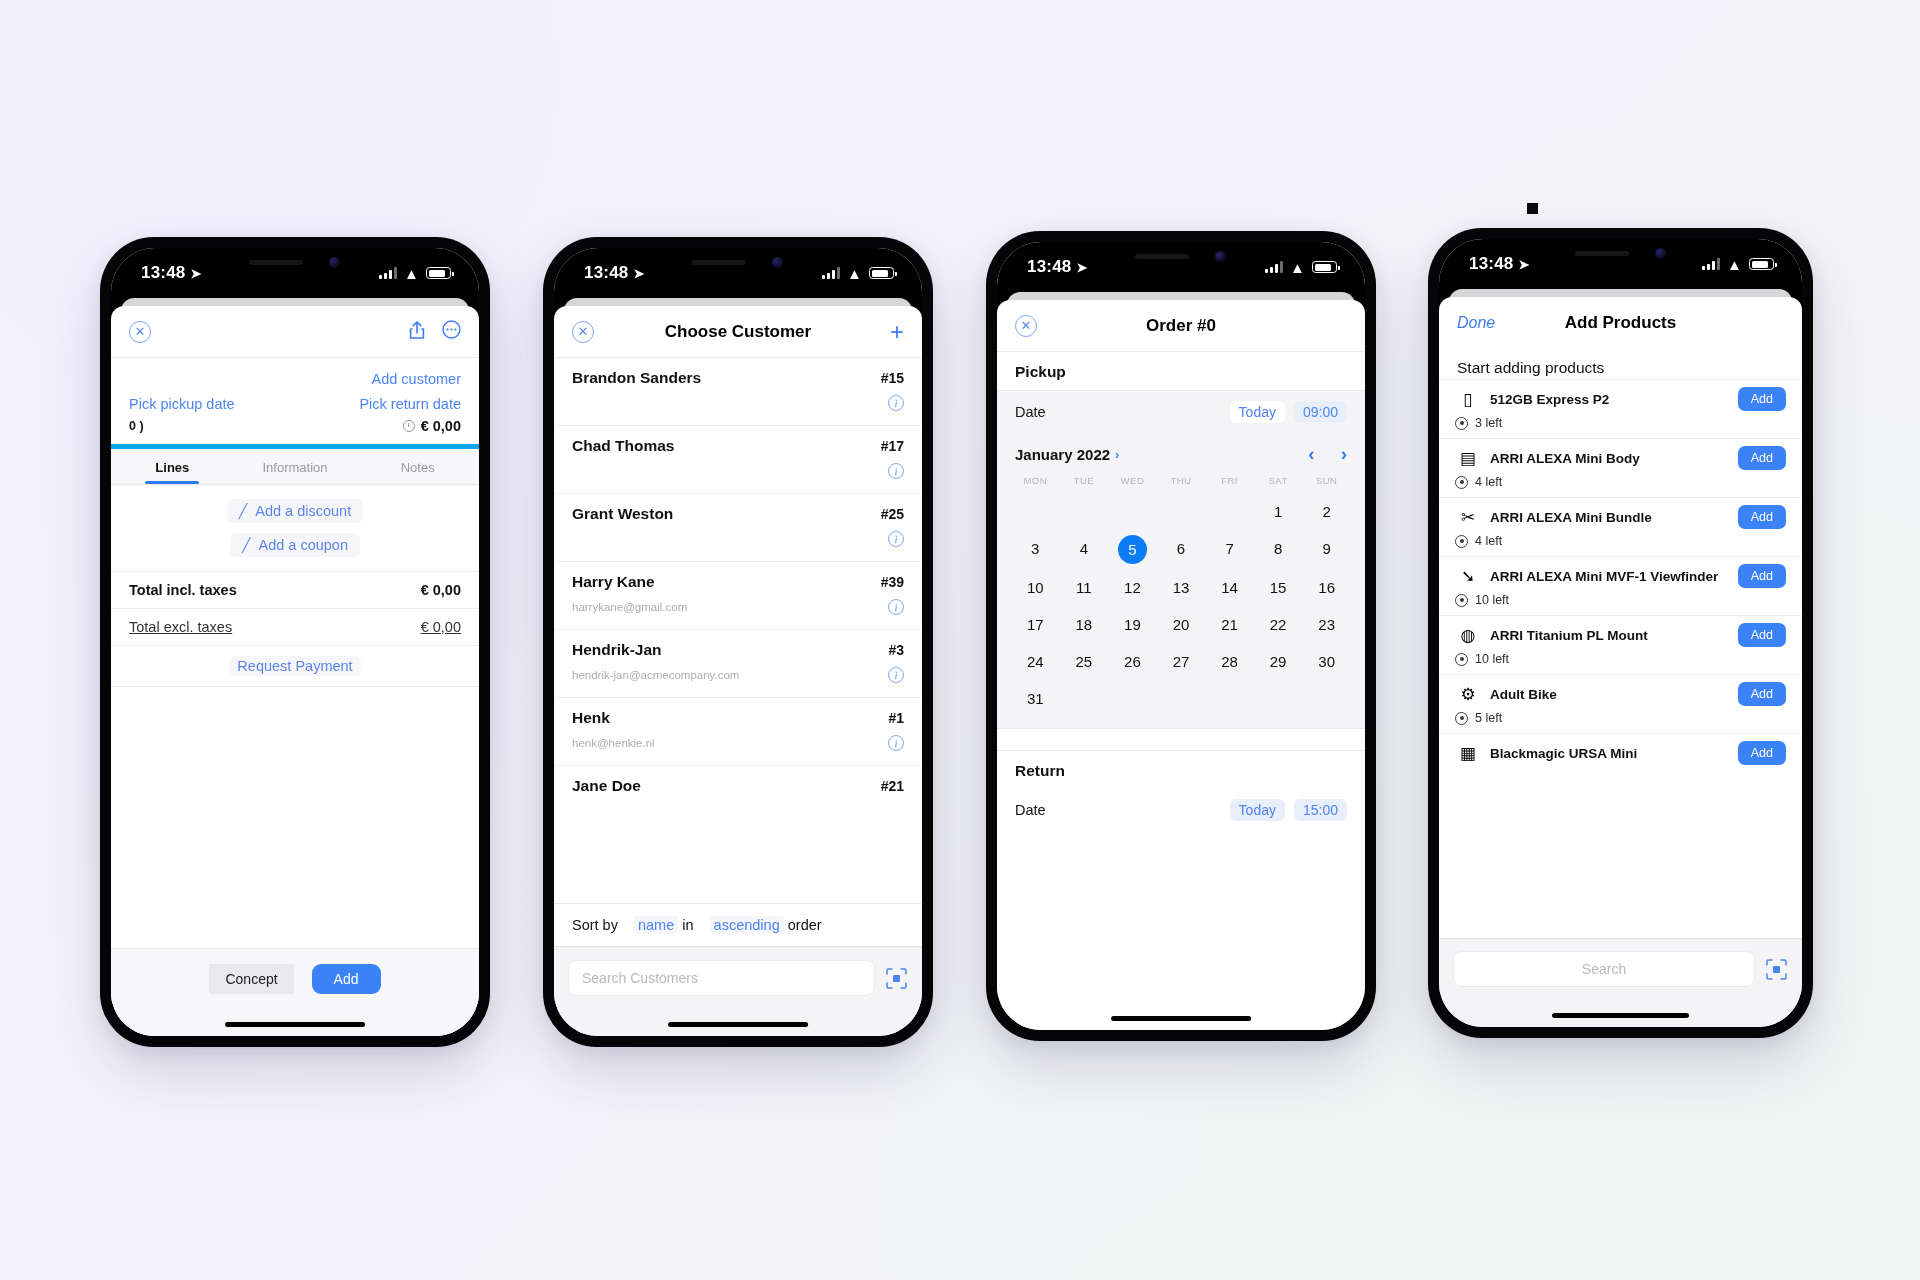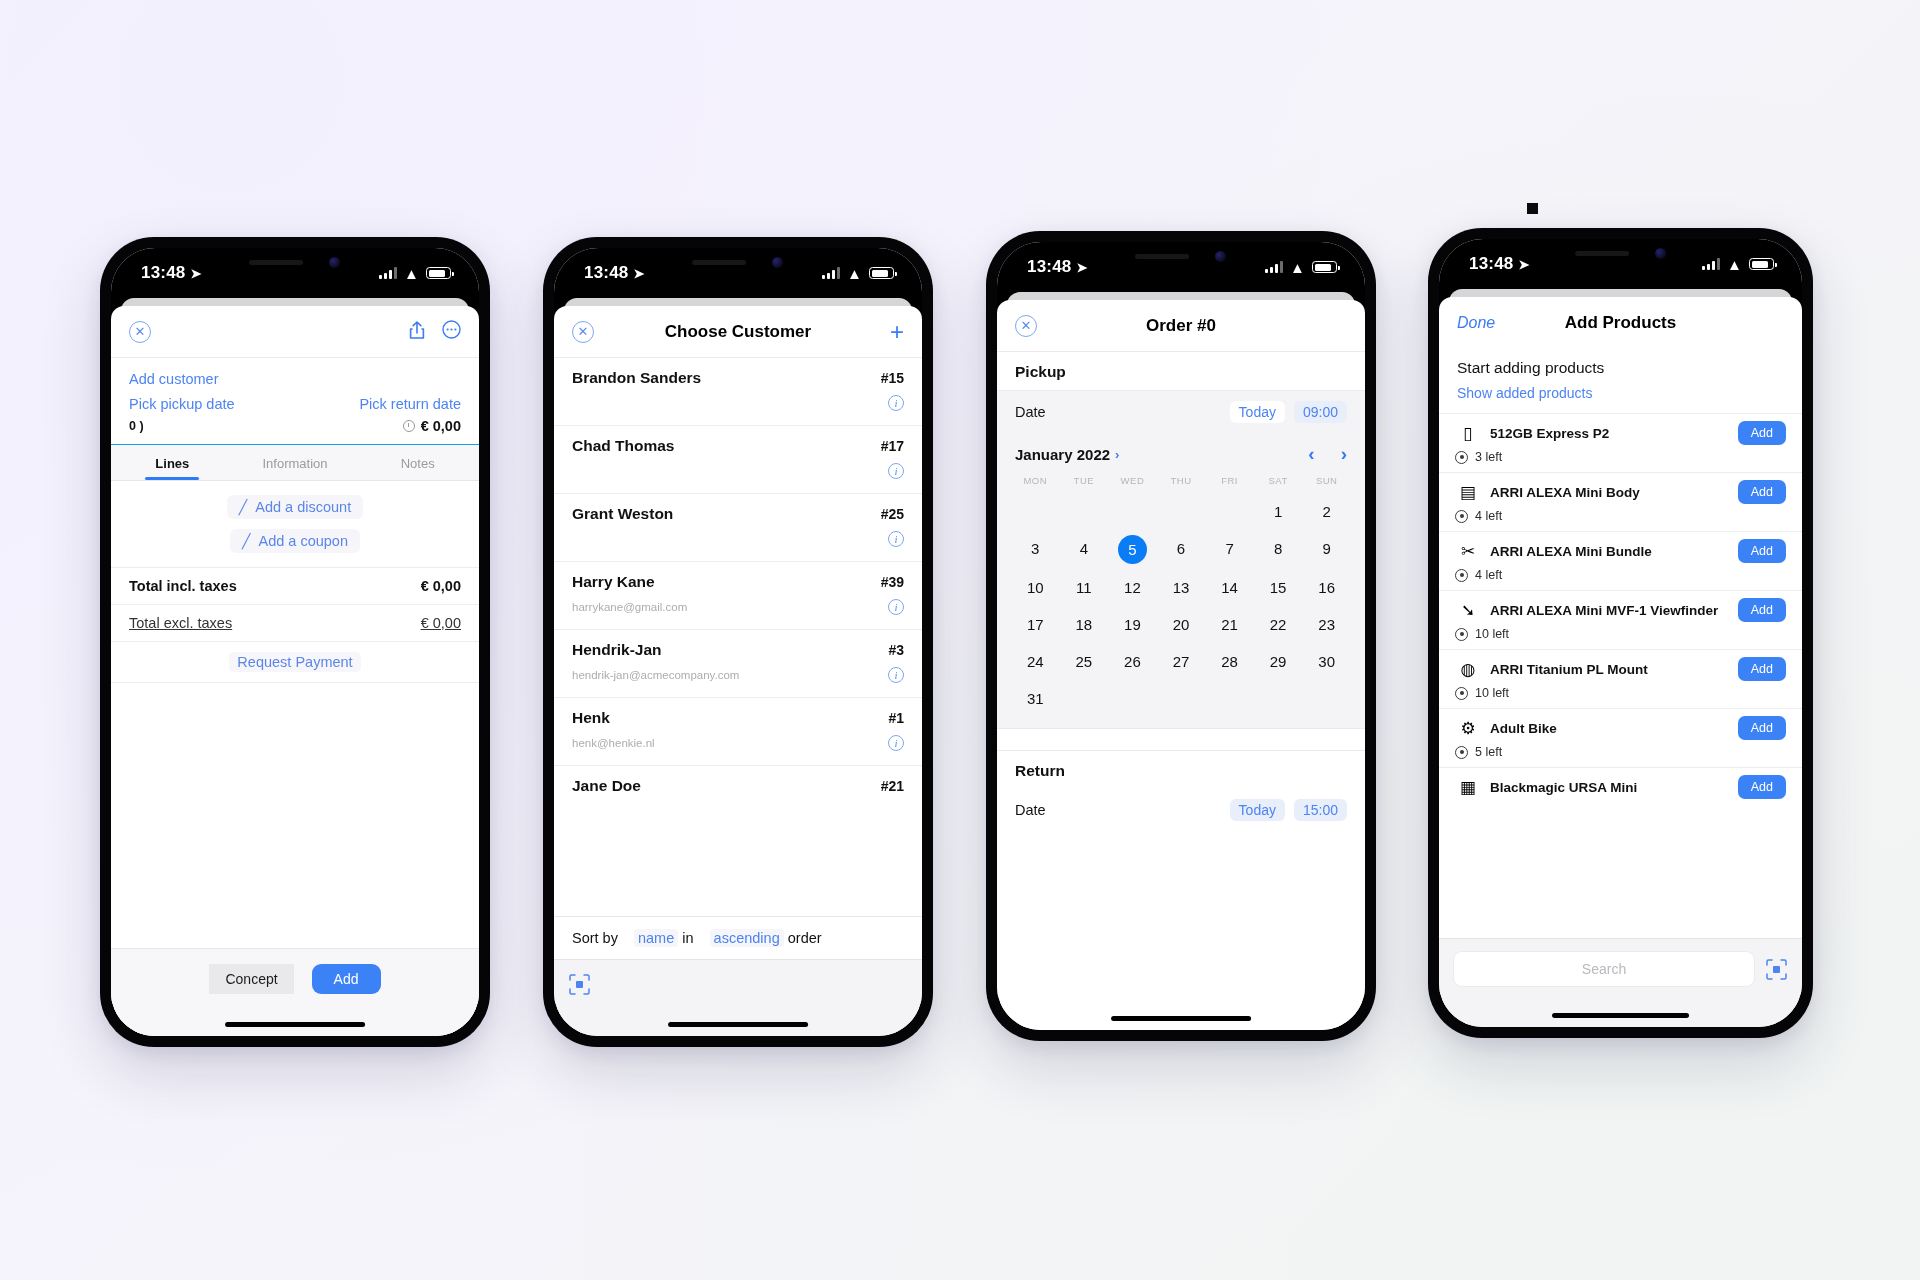--- a/index.html
+++ b/index.html
@@ -101,21 +101,21 @@
     border: 1.4px solid #7ea6f5; color: #5b8def;
     display: flex; align-items: center; justify-content: center;
     font-size: 13px; line-height: 1; position: relative; z-index: 2;
   }
   .hicon { position: relative; z-index: 2; color: #3b7bf5; }
   .head-right { margin-left: auto; display: flex; align-items: center; gap: 16px;
                 position: relative; z-index: 2; }
   .link-btn { color: #3b7bf5; font-size: 16px; position: relative; z-index: 2; font-style: italic; }
 
   
-  .p1-info { padding: 12px 18px 10px; border-bottom: 1px solid #0ea5e9; }
+  .p1-info { padding: 12px 18px 10px; border-bottom: 5px solid #0ea5e9; text-align: right; }
   .p1-row { display: flex; justify-content: space-between; align-items: center; }
   .p1-link { color: #4c84f2; font-size: 14.5px; margin-bottom: 9px; display:inline-block; }
   .p1-link2 { color: #4c84f2; font-size: 14.5px; }
   .p1-meta { display:flex; justify-content: space-between; align-items:center; margin-top: 6px; }
   .p1-count { font-size: 12.5px; font-weight: bold; color:#111; }
   .p1-total { font-size: 14.5px; font-weight: bold; color: #111;
               display:flex; align-items:center; gap:6px; }
   .clock-ic { width: 12px; height: 12px; border:1.2px solid #9a9a9a; border-radius:50%;
               display:inline-block; position: relative; }
   .clock-ic::after{content:"";position:absolute;left:4.5px;top:2px;width:1.2px;height:4px;background:#9a9a9a;}
@@ -455,20 +455,21 @@
 
           <div class="sortbar">
             <span>Sort by</span>
             <b>name</b>
             <span>in</span>
             <b>ascending</b>
             <span>order</span>
           </div>
 
           <div class="searchwrap">
+            <div class="searchbox">Search Customers</div>
             <span class="scan-ic">
               <svg width="23" height="23" viewBox="0 0 23 23" fill="none" stroke="#4c84f2" stroke-width="1.5" stroke-linecap="round">
                 <path d="M2 7V3.5A1.5 1.5 0 0 1 3.5 2H7M16 2h3.5A1.5 1.5 0 0 1 21 3.5V7M21 16v3.5a1.5 1.5 0 0 1-1.5 1.5H16M7 21H3.5A1.5 1.5 0 0 1 2 19.5V16"></path>
                 <rect x="8" y="8" width="7" height="7" rx="1" fill="#4c84f2" stroke="none"></rect>
               </svg>
             </span>
           </div>
         </div>
         <div class="homebar"></div>
       </div>
@@ -621,21 +622,20 @@
       <div class="sheet-stack">
         <div class="sheet-back"></div>
         <div class="sheet">
           <div class="mhead" style="border-bottom:none;">
             <span class="link-btn">Done</span>
             <div class="title">Add Products</div>
           </div>
 
           <div class="p4-intro">
             <div class="p4-title">Start adding products</div>
-            <span class="p4-sub">Show added products</span>
           </div>
 
           <div id="prod-list">
               <div class="prod">
                 <div class="prod-top">
                   <span class="thumb">▯</span>
                   <span class="prod-name">512GB Express P2</span>
                   <span class="add-btn">Add</span>
                 </div>
                 <div class="prod-bot">

